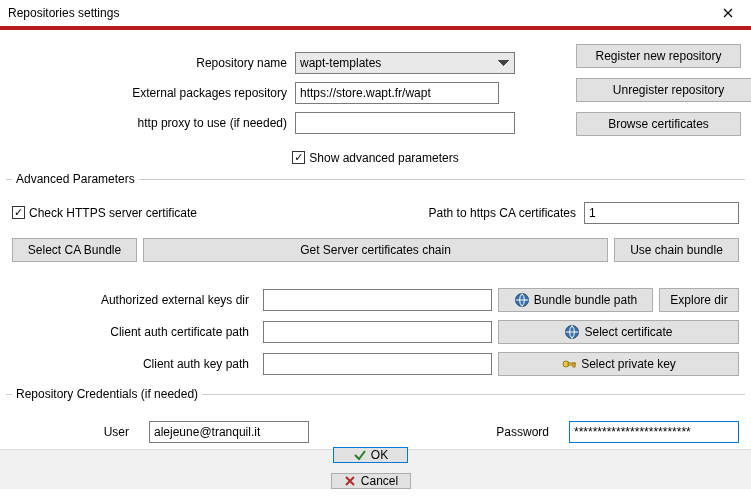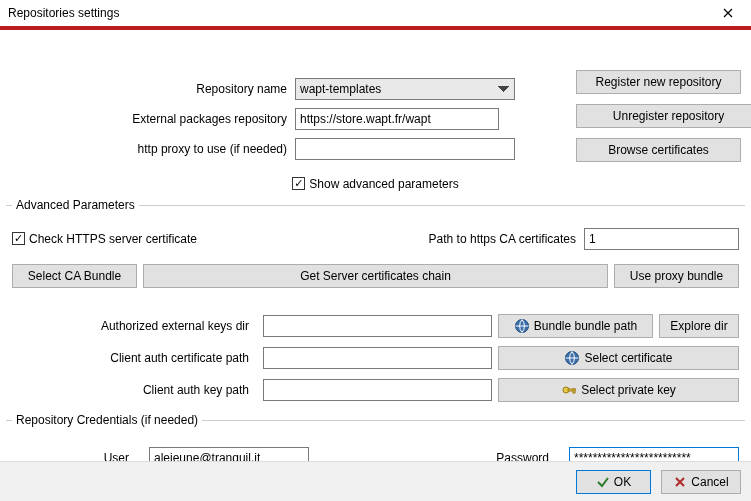--- a/index.html
+++ b/index.html
@@ -109,29 +109,30 @@
   }
   .adv-params {
     margin: 10px 6px 0 6px;
     border-top: 1px solid #ccc;
     padding-top: 14px;
     position: relative;
   }
   .paths { margin-top: 26px; }
   .footer {
     position: absolute;
-    bottom: 0; left: 0; right: 0;
+    bottom: 12px; left: 0; right: 0;
     height: 40px;
     border-top: 1px solid #ddd;
     background: #f0f0f0;
     display: flex;
     align-items: center;
     justify-content: flex-end;
     gap: 10px;
     padding-right: 10px;
+    flex-direction: column;
   }
   .ok-icon, .cancel-icon {
     width: 14px; height: 14px; display:inline-block; margin-right:4px;
   }
   .icon-small { width:16px; height:16px; margin-right:4px; flex-shrink:0; }
   .cred-wrap {
     position: relative;
     margin: 18px 6px 0 6px;
     border-top: 1px solid #ccc;
     padding-top: 18px;
@@ -143,21 +144,21 @@
 <div class="titlebar">
   <span class="title">Repositories settings</span>
   <div class="close">
     <svg width="10" height="10" viewBox="0 0 10 10">
         <path d="M1 1 L9 9 M9 1 L1 9" stroke="#000" stroke-width="1.2"></path>
       </svg>
   </div>
 </div>
 
 <div class="section-top">
-  <div style="display:flex; gap:16px;margin-top:26px;">
+  <div style="display:flex; gap:16px;">
     <div style="flex:1;">
       <div class="form-row">
         <div class="lbl" style="width:285px;">Repository name</div>
         <select class="combo" style="width:220px;">
           <option>wapt-templates</option>
         </select>
       </div>
       <div class="form-row">
         <div class="lbl" style="width:285px;">External packages repository</div>
         <input type="text" style="width: 204px;" value="https://store.wapt.fr/wapt">
@@ -191,21 +192,21 @@
     </span>
     <div style="display:flex; align-items:center; gap:8px;margin-left:24px;">
       <span>Path to https CA certificates</span>
       <input type="text" style="width: 155px;" value="1">
     </div>
   </div>
 
   <div class="form-row" style="gap:6px; padding:0 6px; margin-top:14px;">
     <button class="btn" style="width:125px;">Select CA Bundle</button>
     <button class="btn" style="flex:1;">Get Server certificates chain</button>
-    <button class="btn" style="width:125px;">Use proxy bundle</button>
+    <button class="btn" style="width:125px;">Use chain bundle</button>
   </div>
 
   <div class="paths" style="padding:0 6px;">
     <div class="form-row" style="gap:6px;">
       <div class="lbl" style="width:245px;">Authorized external keys dir</div>
       <input type="text" style="flex: 1 1 0%;" value="">
       <button class="btn" style="width:155px;">
         <svg class="icon-small" viewBox="0 0 16 16">
             <circle cx="8" cy="8" r="6.5" fill="#3b6faa" stroke="#1b4a7a"></circle>
             <path d="M1.5 8h13 M8 1.5a10 10 0 0 1 0 13 M8 1.5a10 10 0 0 0 0 13" stroke="#fff" stroke-width="1" fill="none"></path>

